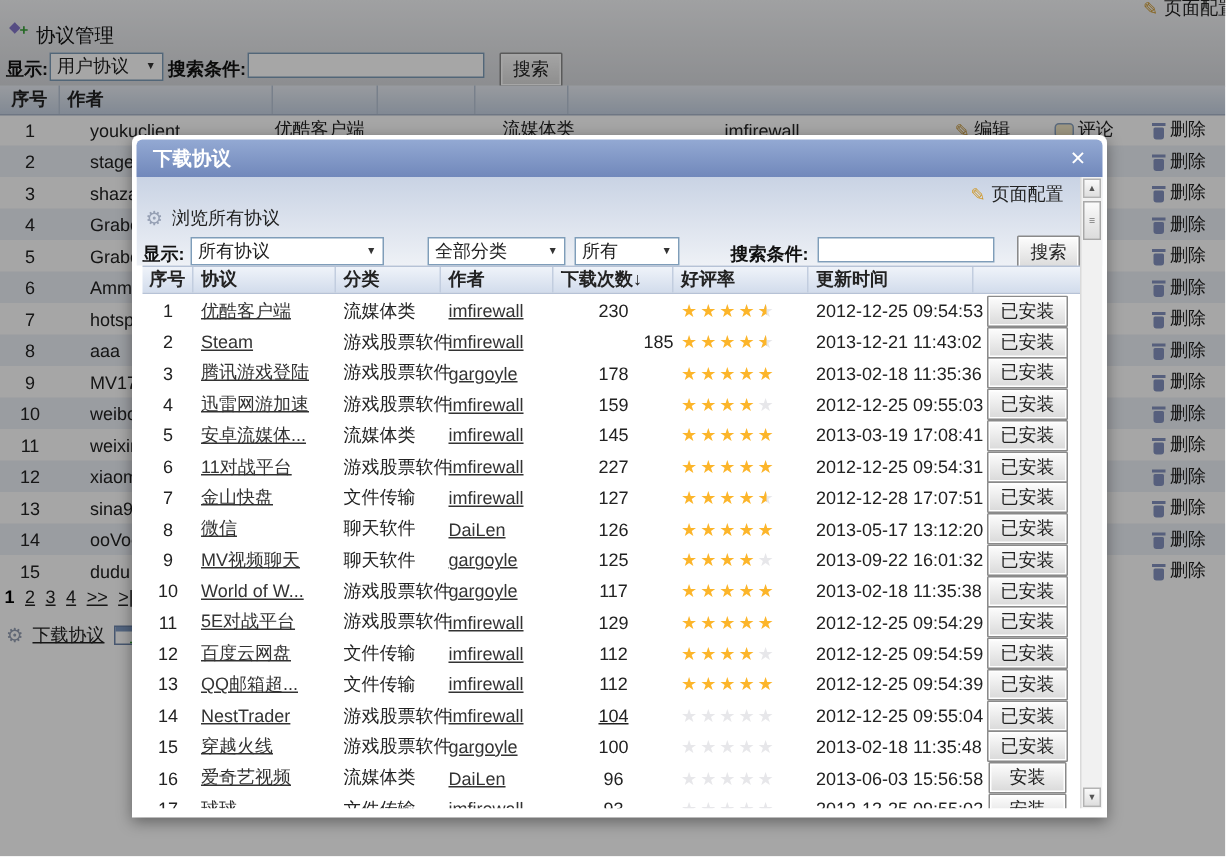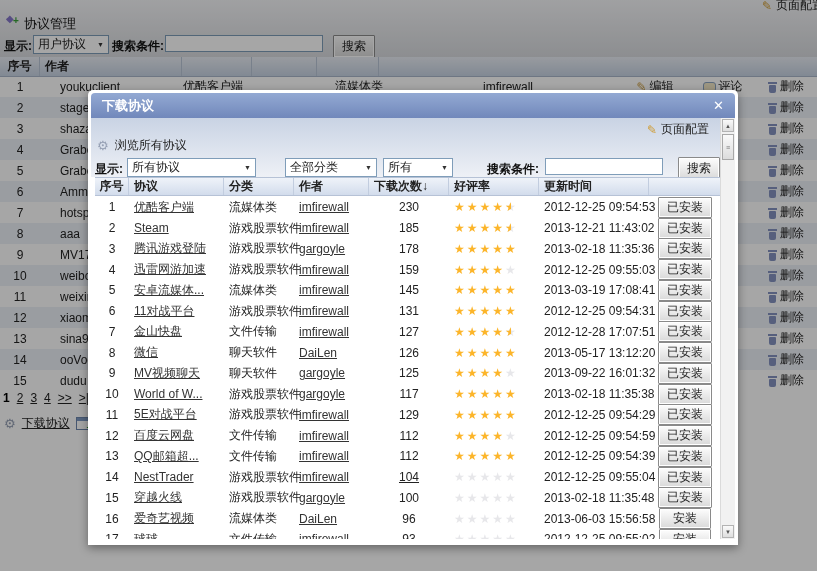--- a/index.html
+++ b/index.html
@@ -405,21 +405,21 @@
                 <span class="star half">★<span class="s-over">★</span></span>
               </span></span>
             <span class="c" style="width: 110px;">2012-12-25 09:54:53</span>
             <span class="c cc" style="width: 72px;"><span class="btn3d rowbtn">已安装</span></span>
           </div>
           <div class="dlg-row">
             <span class="c cc" style="width: 34px;">2</span>
             <span class="c" style="width: 95px;"><span class="dlink">Steam</span></span>
             <span class="c" style="width: 70px;">游戏股票软件</span>
             <span class="c" style="width: 75px;"><span class="dlink">imfirewall</span></span>
-            <span class="c cc" style="width: 80px;">185</span>
+            <span class="c cc" style="width: 80px; text-align: right;">185</span>
             <span class="c" style="width: 90px;"><span class="stars">
                 <span class="star full">★</span>
                 <span class="star full">★</span>
                 <span class="star full">★</span>
                 <span class="star full">★</span>
                 <span class="star half">★<span class="s-over">★</span></span>
               </span></span>
             <span class="c" style="width: 110px;">2013-12-21 11:43:02</span>
             <span class="c cc" style="width: 72px;"><span class="btn3d rowbtn">已安装</span></span>
           </div>
@@ -469,21 +469,21 @@
                 <span class="star full">★</span>
               </span></span>
             <span class="c" style="width: 110px;">2013-03-19 17:08:41</span>
             <span class="c cc" style="width: 72px;"><span class="btn3d rowbtn">已安装</span></span>
           </div>
           <div class="dlg-row">
             <span class="c cc" style="width: 34px;">6</span>
             <span class="c" style="width: 95px;"><span class="dlink">11对战平台</span></span>
             <span class="c" style="width: 70px;">游戏股票软件</span>
             <span class="c" style="width: 75px;"><span class="dlink">imfirewall</span></span>
-            <span class="c cc" style="width: 80px;">131</span>
+            <span class="c cc" style="width: 80px;">227</span>
             <span class="c" style="width: 90px;"><span class="stars">
                 <span class="star full">★</span>
                 <span class="star full">★</span>
                 <span class="star full">★</span>
                 <span class="star full">★</span>
                 <span class="star full">★</span>
               </span></span>
             <span class="c" style="width: 110px;">2012-12-25 09:54:31</span>
             <span class="c cc" style="width: 72px;"><span class="btn3d rowbtn">已安装</span></span>
           </div>

